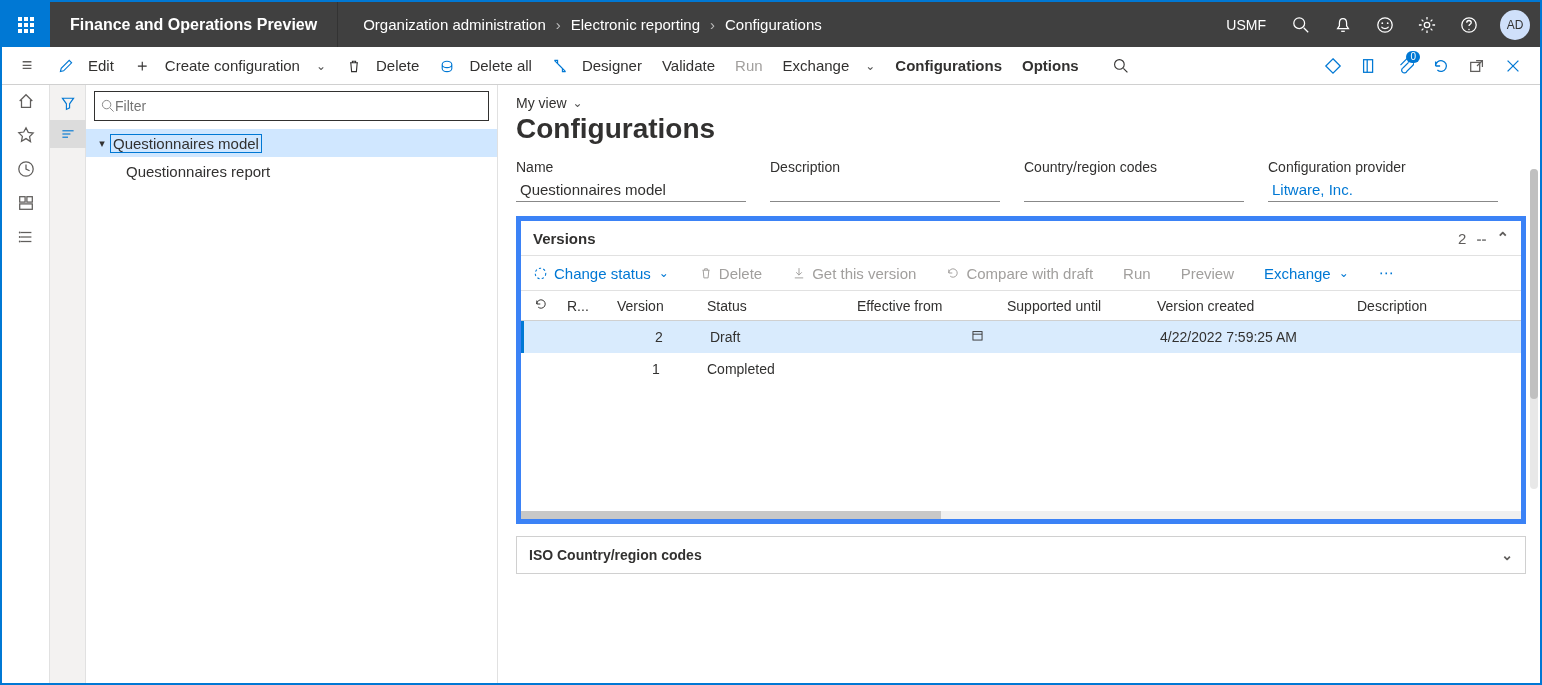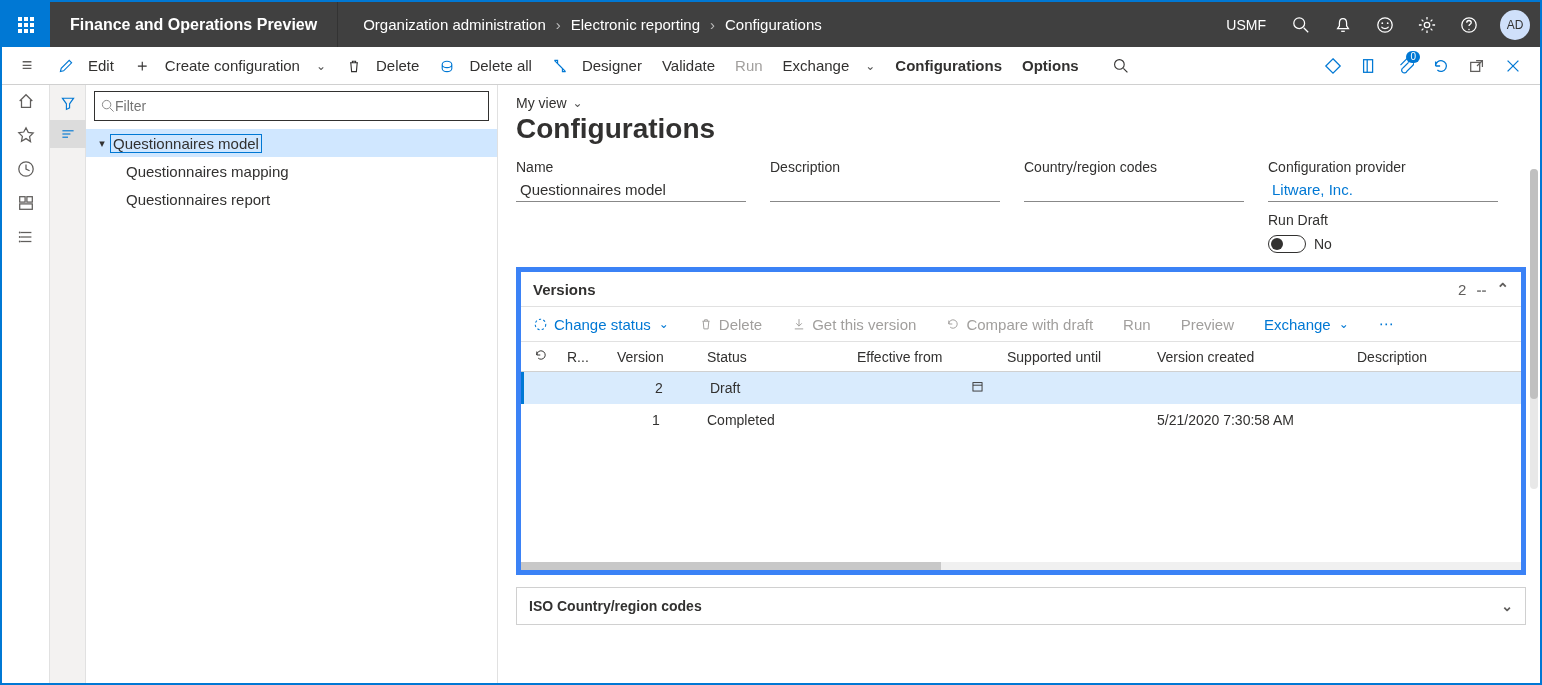--- a/index.html
+++ b/index.html
@@ -337,23 +337,20 @@
           <line class="stroke" style="stroke:#888" x1="13" y1="13" x2="18" y2="18"></line>
         </svg>
       <input type="text" placeholder="Filter" style="">
     </div>
     <div class="tree">
       <div class="tree-row selected">
         <span class="caret">▾</span>
         <span class="label">Questionnaires model</span>
       </div>
       <div class="tree-row tree-child">
-        <span>Questionnaires mapping</span>
-      </div>
-      <div class="tree-row tree-child">
         <span>Questionnaires report</span>
       </div>
     </div>
   </div>
 
   <div class="content" style="position:relative;">
     <div class="viewlink">
       <span>My view</span>
       <span class="chev">⌄</span>
     </div>
@@ -368,27 +365,20 @@
         <label>Description</label>
         <div class="val" style="width:230px;"></div>
       </div>
       <div class="field">
         <label>Country/region codes</label>
         <div class="val" style="width:160px;"></div>
       </div>
       <div class="field">
         <label>Configuration provider</label>
         <div class="val link" style="width:230px;">Litware, Inc.</div>
-        <div class="toggle-row" style="margin-top:10px;">
-          <label>Run Draft</label>
-          <div class="toggle">
-            <div class="switch"></div>
-            <span>No</span>
-          </div>
-        </div>
       </div>
     </div>
 
     
     <div class="card">
       <div class="card-header">
         <span>Versions</span>
         <span class="count">2</span>
         <span class="dashes">--</span>
         <span class="collapse">⌃</span>
@@ -448,30 +438,30 @@
           <div class="grid-row selected">
             <div class="cell"></div>
             <div class="cell"></div>
             <div class="cell" style="text-align:center;">2</div>
             <div class="cell">Draft</div>
             <div class="cell" style="text-align:right;padding-right:20px;"><svg width="13" height="13" viewBox="0 0 20 20">
                   <rect class="stroke" x="3" y="4" width="14" height="13"></rect>
                   <line class="stroke" x1="3" y1="8" x2="17" y2="8"></line>
                 </svg></div>
             <div class="cell"></div>
+            <div class="cell">4/22/2022 7:59:25 AM</div>
             <div class="cell"></div>
           </div>
           <div class="grid-row">
             <div class="cell"></div>
             <div class="cell"></div>
             <div class="cell" style="text-align:center;">1</div>
             <div class="cell">Completed</div>
             <div class="cell"></div>
             <div class="cell"></div>
-            <div class="cell">5/21/2020 7:30:58 AM</div>
             <div class="cell"></div>
           </div>
         </div>
         <div class="grid-scroll">
             <div class="thumb"></div>
           </div>
       </div>
     </div>
 
     

